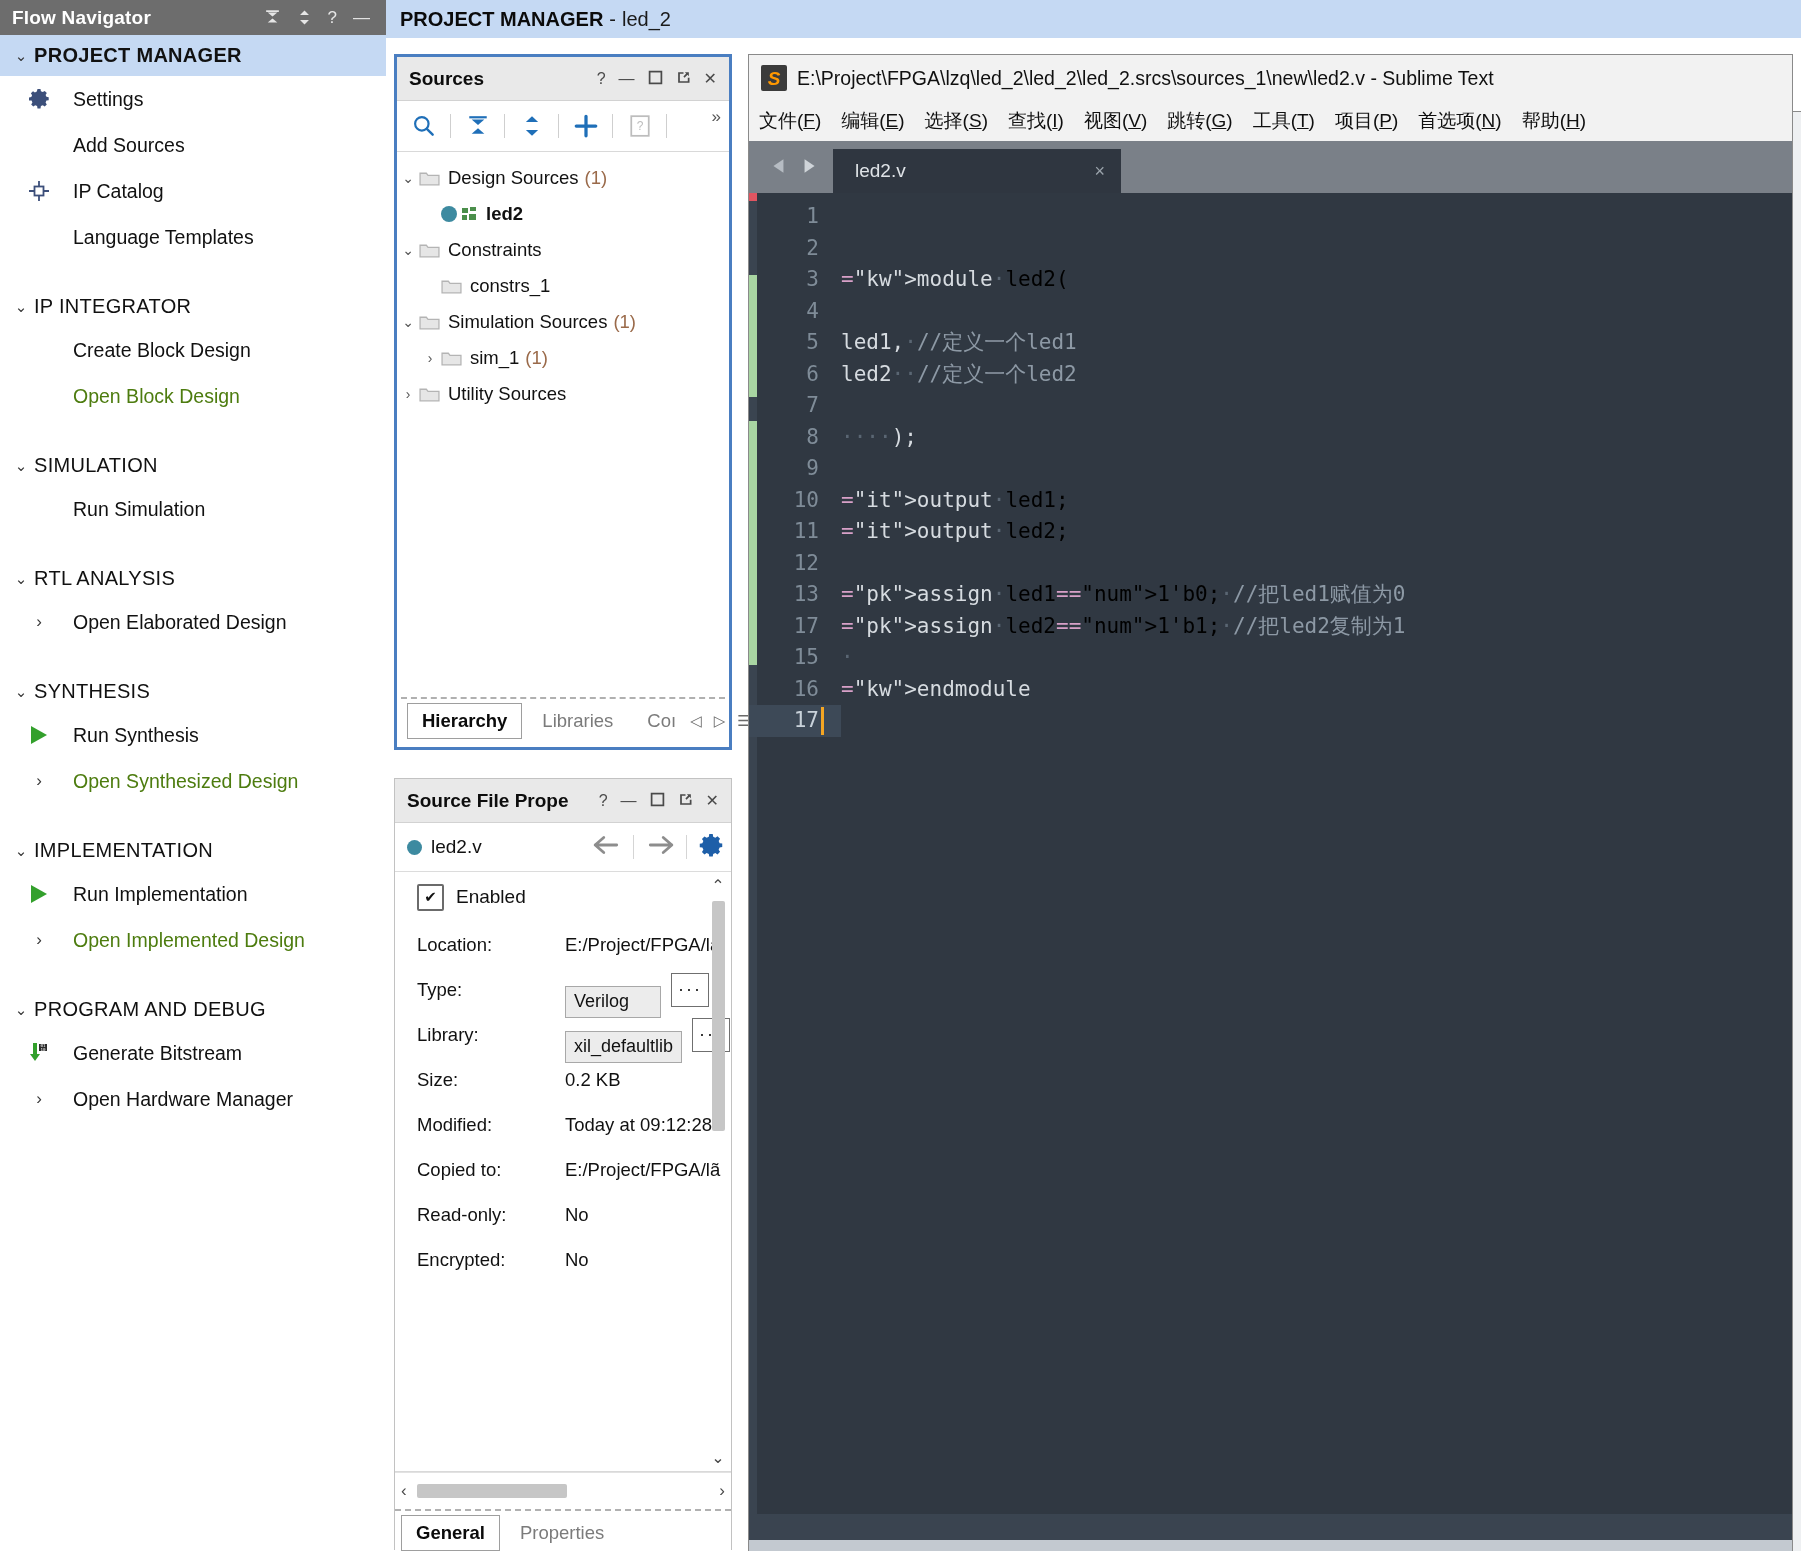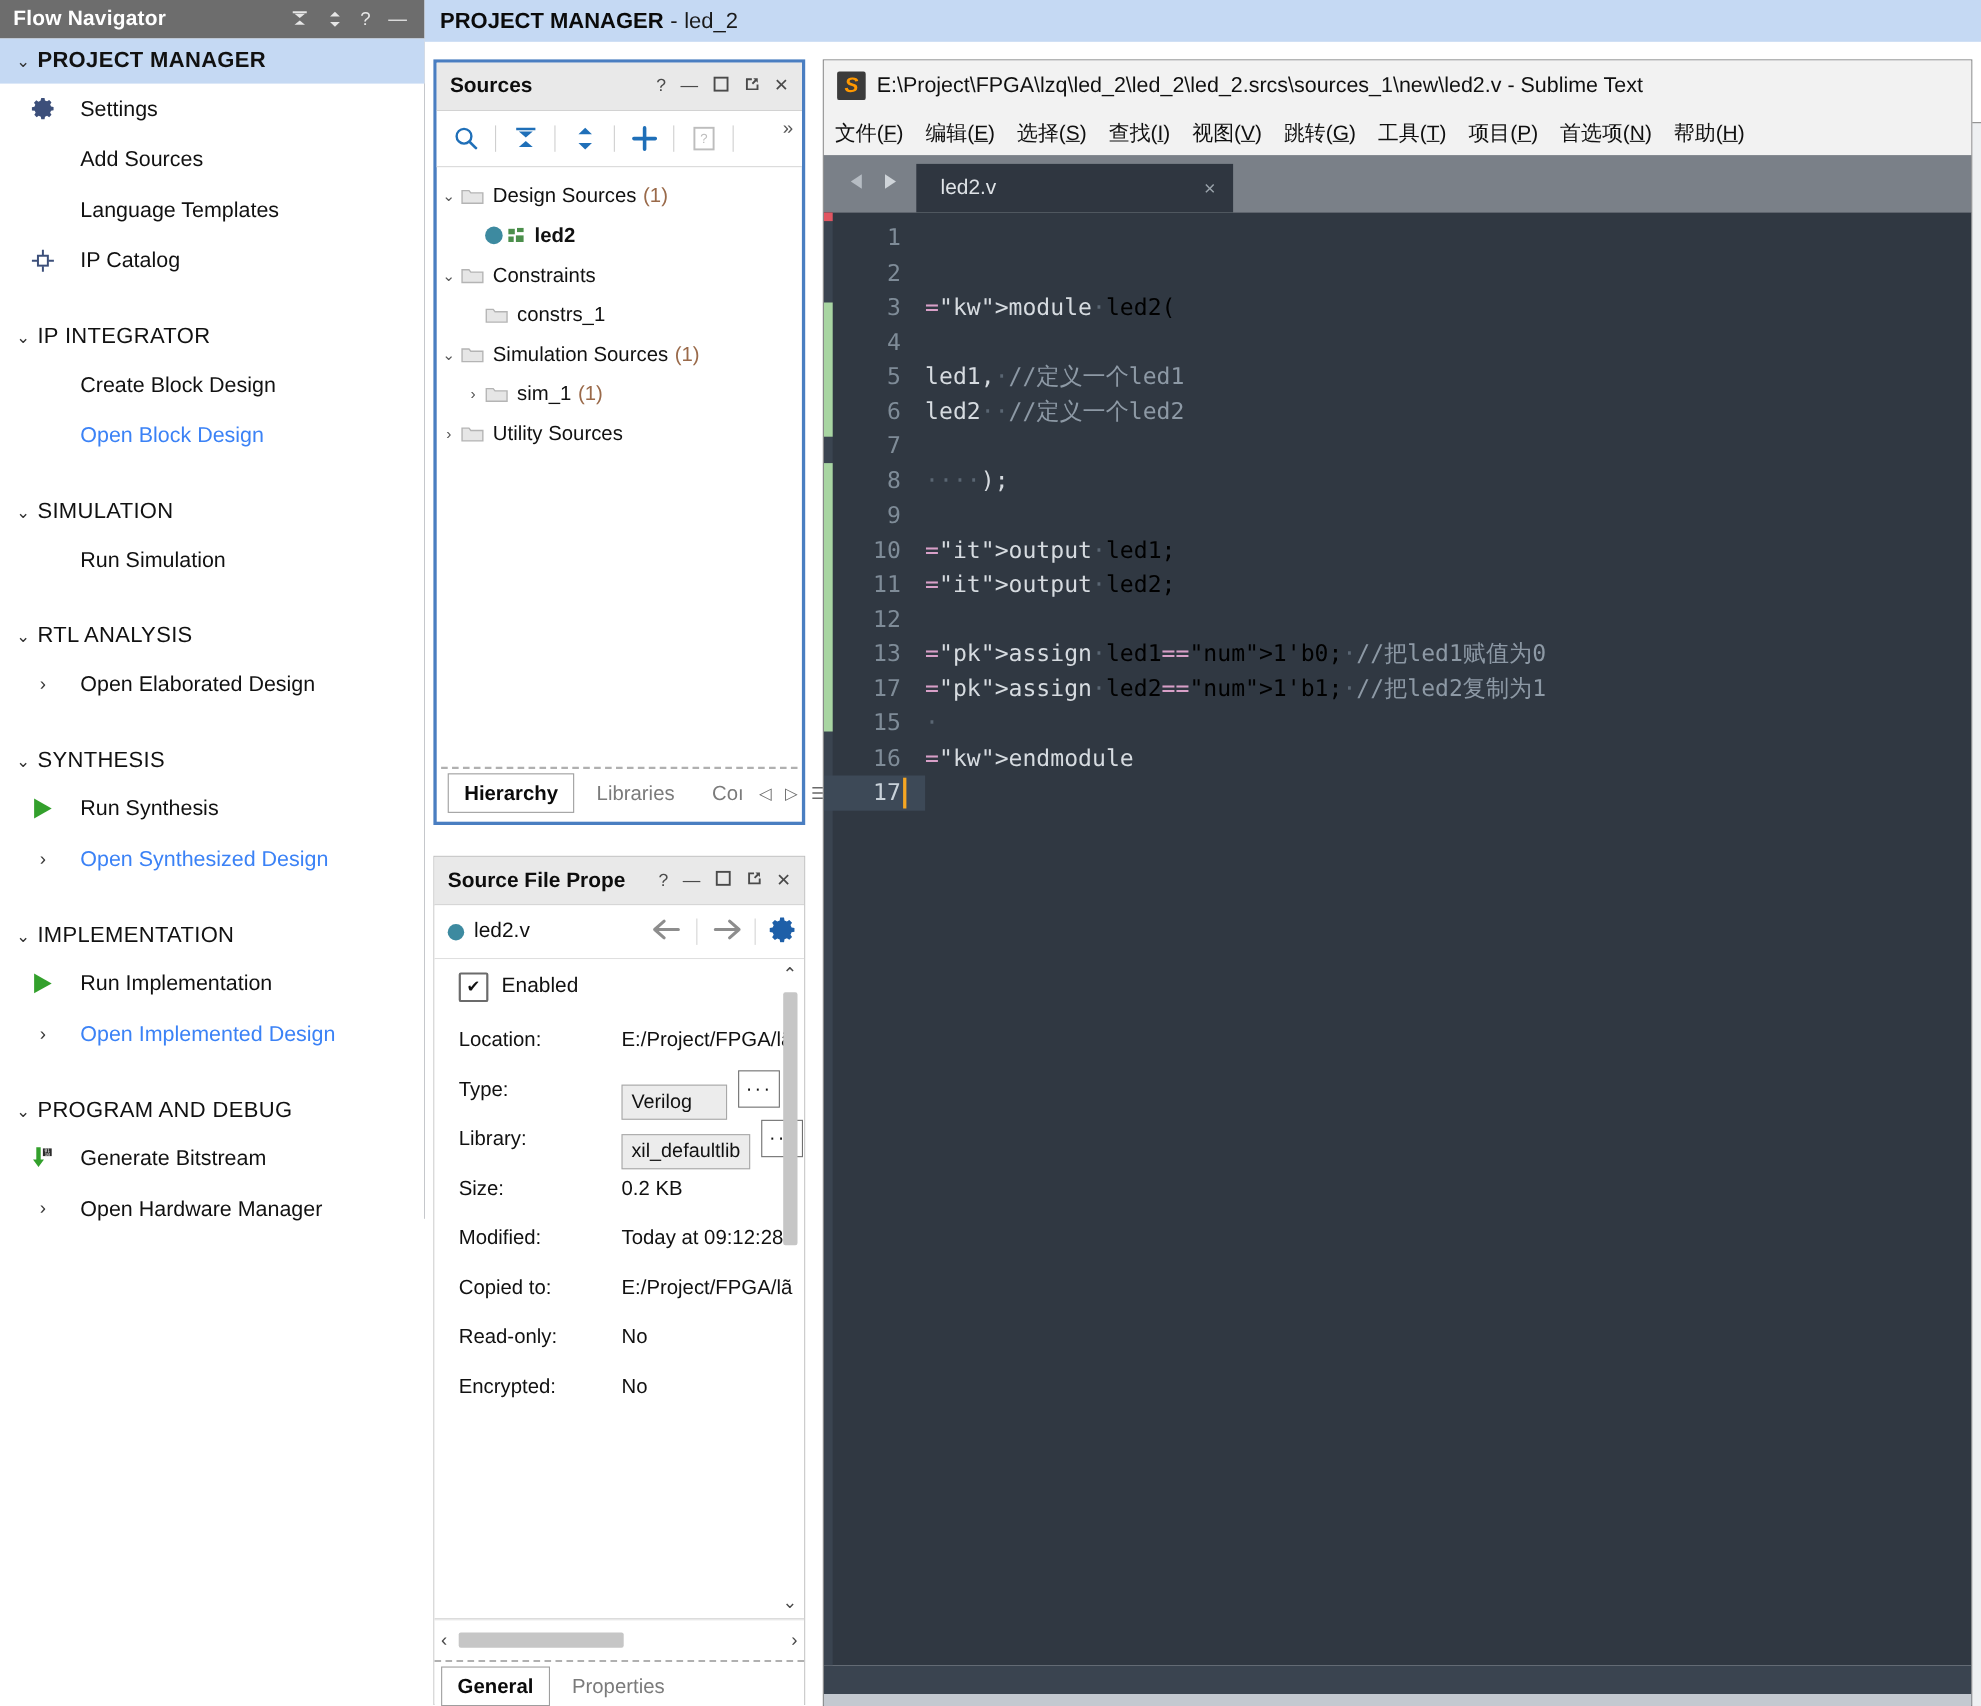--- a/index.html
+++ b/index.html
@@ -22,21 +22,21 @@
   .fn-body{padding-top:0;}
   .fn-group{display:flex;align-items:center;height:41px;padding-left:8px;}
   .fn-group.sel{background:#c5d9f3;}
   .fn-group .chev{width:26px;font-size:15px;color:#333;text-align:center;}
   .fn-group .lbl{font-size:20px;color:#111;letter-spacing:.3px;}
   .fn-group.sel .lbl{font-weight:bold;}
 
   .fn-item{display:flex;align-items:center;height:46px;padding-left:20px;gap:15px;}
   .fn-item .ic{width:38px;display:flex;align-items:center;justify-content:center;}
   .fn-item .lbl{font-size:19.5px;color:#111;}
-  .fn-item.dim .lbl{color:#3b82f6;}
+  .fn-item.dim .lbl{color:#4d7c0f;}
   .fn-item .arrow{width:38px;text-align:center;font-size:17px;color:#3a3a3a;}
   .fn-item .noic{width:38px;}
   .fn-spacer{height:26px;}
 
   .tri{width:0;height:0;border-left:16px solid #33a02c;border-top:9px solid transparent;border-bottom:9px solid transparent;}
 
   
   .right{position:absolute;left:386px;top:0;width:1415px;height:1551px;background:#ffffff;}
   .pm-header{height:38px;background:#c5d9f3;display:flex;align-items:center;padding-left:14px;}
   .pm-header .b{font-size:20px;font-weight:bold;color:#0b0b0b;}
@@ -165,31 +165,31 @@
               <path d="M9.5 1h3l.4 2.3 1.9.8 1.9-1.2 2.1 2.1-1.2 1.9.8 1.9 2.3.4v3l-2.3.4-.8 1.9 1.2 1.9-2.1 2.1-1.9-1.2-1.9.8-.4 2.3h-3l-.4-2.3-1.9-.8-1.9 1.2-2.1-2.1 1.2-1.9-.8-1.9L1 12.5v-3l2.3-.4.8-1.9-1.2-1.9 2.1-2.1 1.9 1.2 1.9-.8z" fill="#3c4f7a"></path>
             </svg>
           </span>
           <span class="lbl">Settings</span>
         </div>
         <div class="fn-item">
           <span class="noic"></span>
           <span class="lbl">Add Sources</span>
         </div>
         <div class="fn-item">
-          <span class="noic"></span>
-          <span class="lbl">Language Templates</span>
-        </div>
-        <div class="fn-item">
           <span class="ic">
             <svg width="22" height="22" viewBox="0 0 22 22">
               <rect x="6.5" y="6.5" width="9" height="9" fill="none" stroke="#3c4f7a" stroke-width="1.8"></rect>
               <path d="M11 1v5M11 16v5M1 11h5M16 11h5" stroke="#3c4f7a" stroke-width="1.8"></path>
             </svg>
           </span>
           <span class="lbl">IP Catalog</span>
+        </div>
+        <div class="fn-item">
+          <span class="noic"></span>
+          <span class="lbl">Language Templates</span>
         </div>
         <div class="fn-spacer"></div>
         <div class="fn-group">
           <span class="chev">⌄</span>
           <span class="lbl">IP INTEGRATOR</span>
         </div>
         <div class="fn-item">
           <span class="noic"></span>
           <span class="lbl">Create Block Design</span>
         </div>

